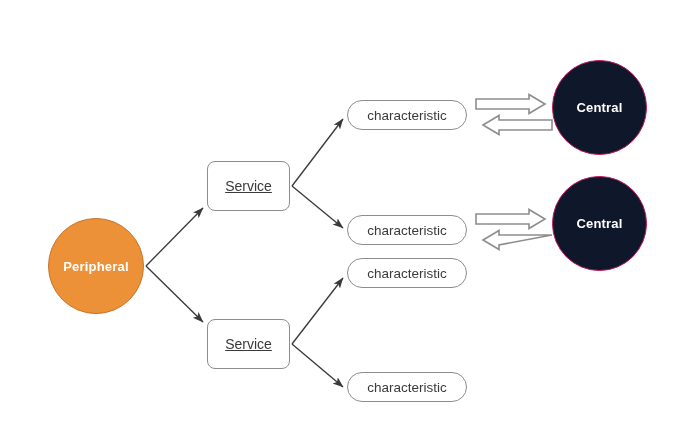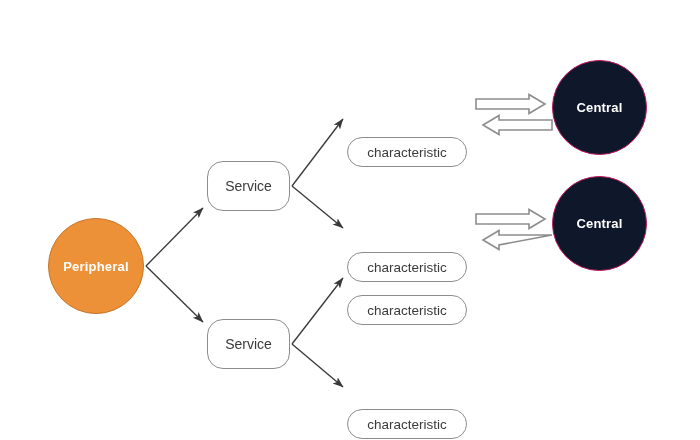--- a/index.html
+++ b/index.html
@@ -49,26 +49,26 @@
     border: 1px solid #be185d;
   }
   
   .box {
     background: #ffffff;
     border: 1px solid #8d8d8d;
     color: #3a3a3a;
     font-size: 14px;
   }
   .box-service {
-    border-radius: 16px;
+    border-radius: 8px;
+    text-decoration: underline;
   }
   .box-characteristic {
     border-radius: 20px;
     font-size: 13.5px;
-    margin-top: 37px;
   }
 </style>
 </head>
 <body>
 
 <div id="canvas">
 
   <svg id="wires" viewBox="0 0 700 440" xmlns="http://www.w3.org/2000/svg">
     <defs>
       <marker id="tip" markerWidth="9" markerHeight="9" refX="7.6" refY="3.4" orient="auto" markerUnits="strokeWidth">

